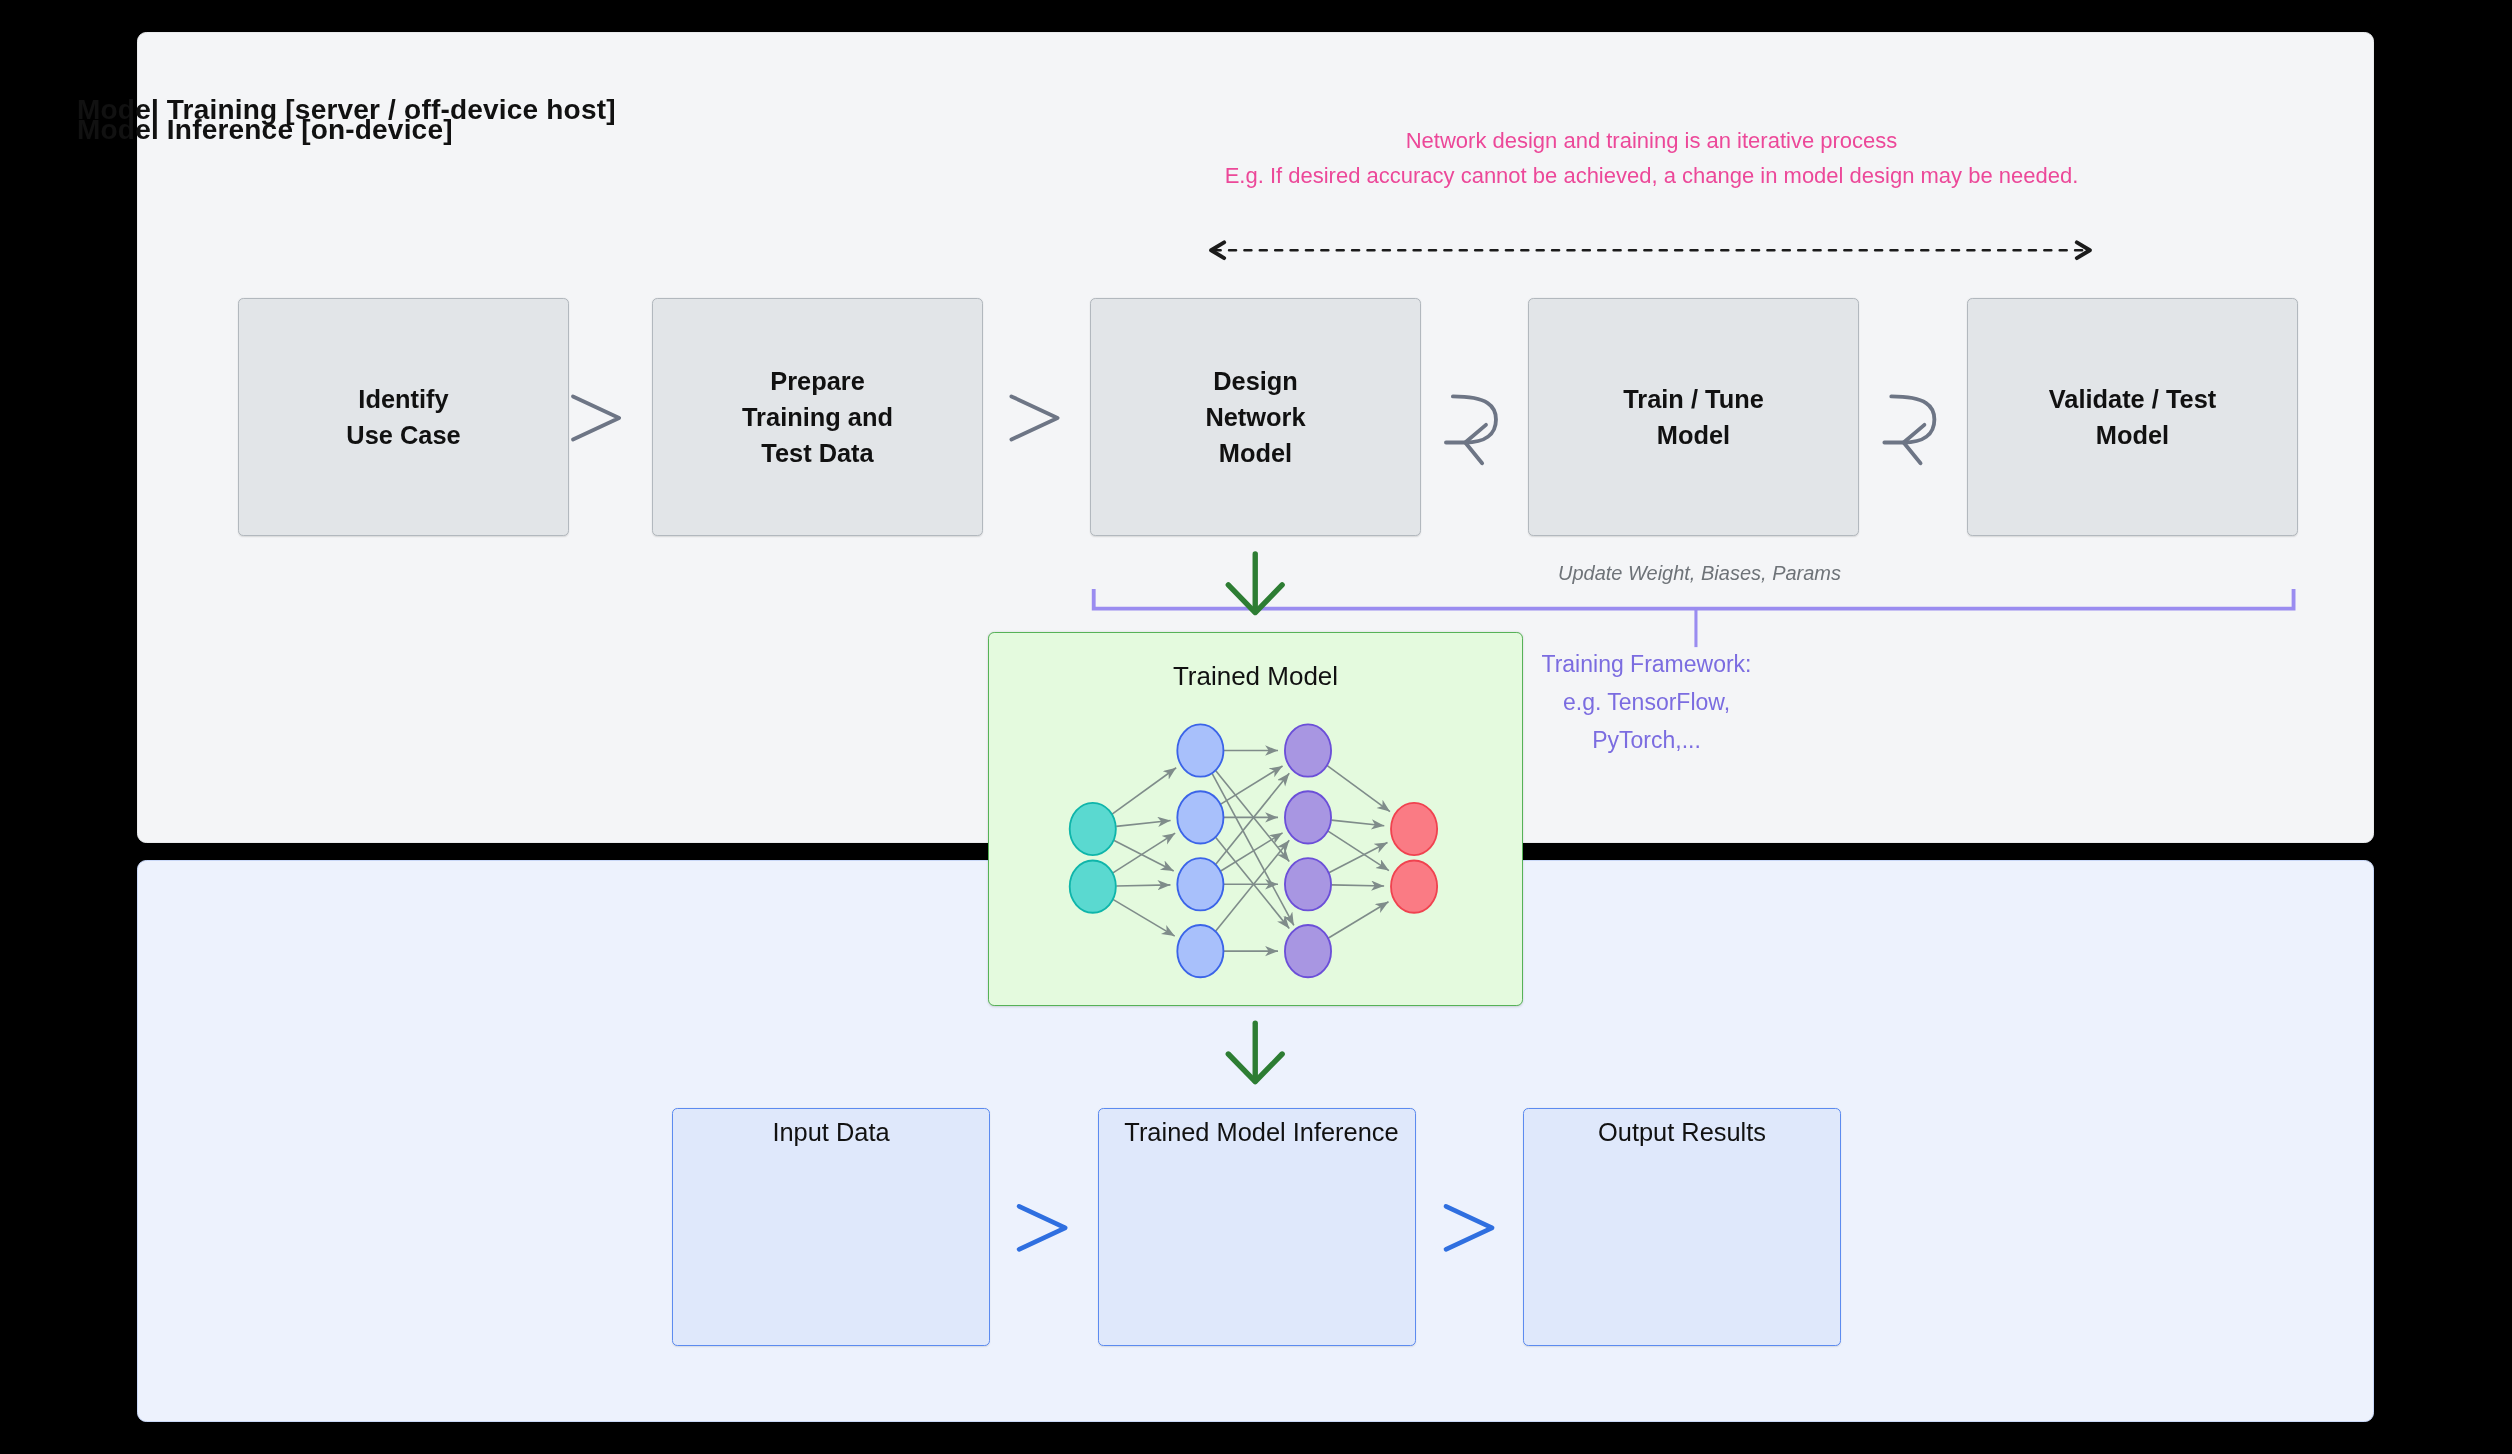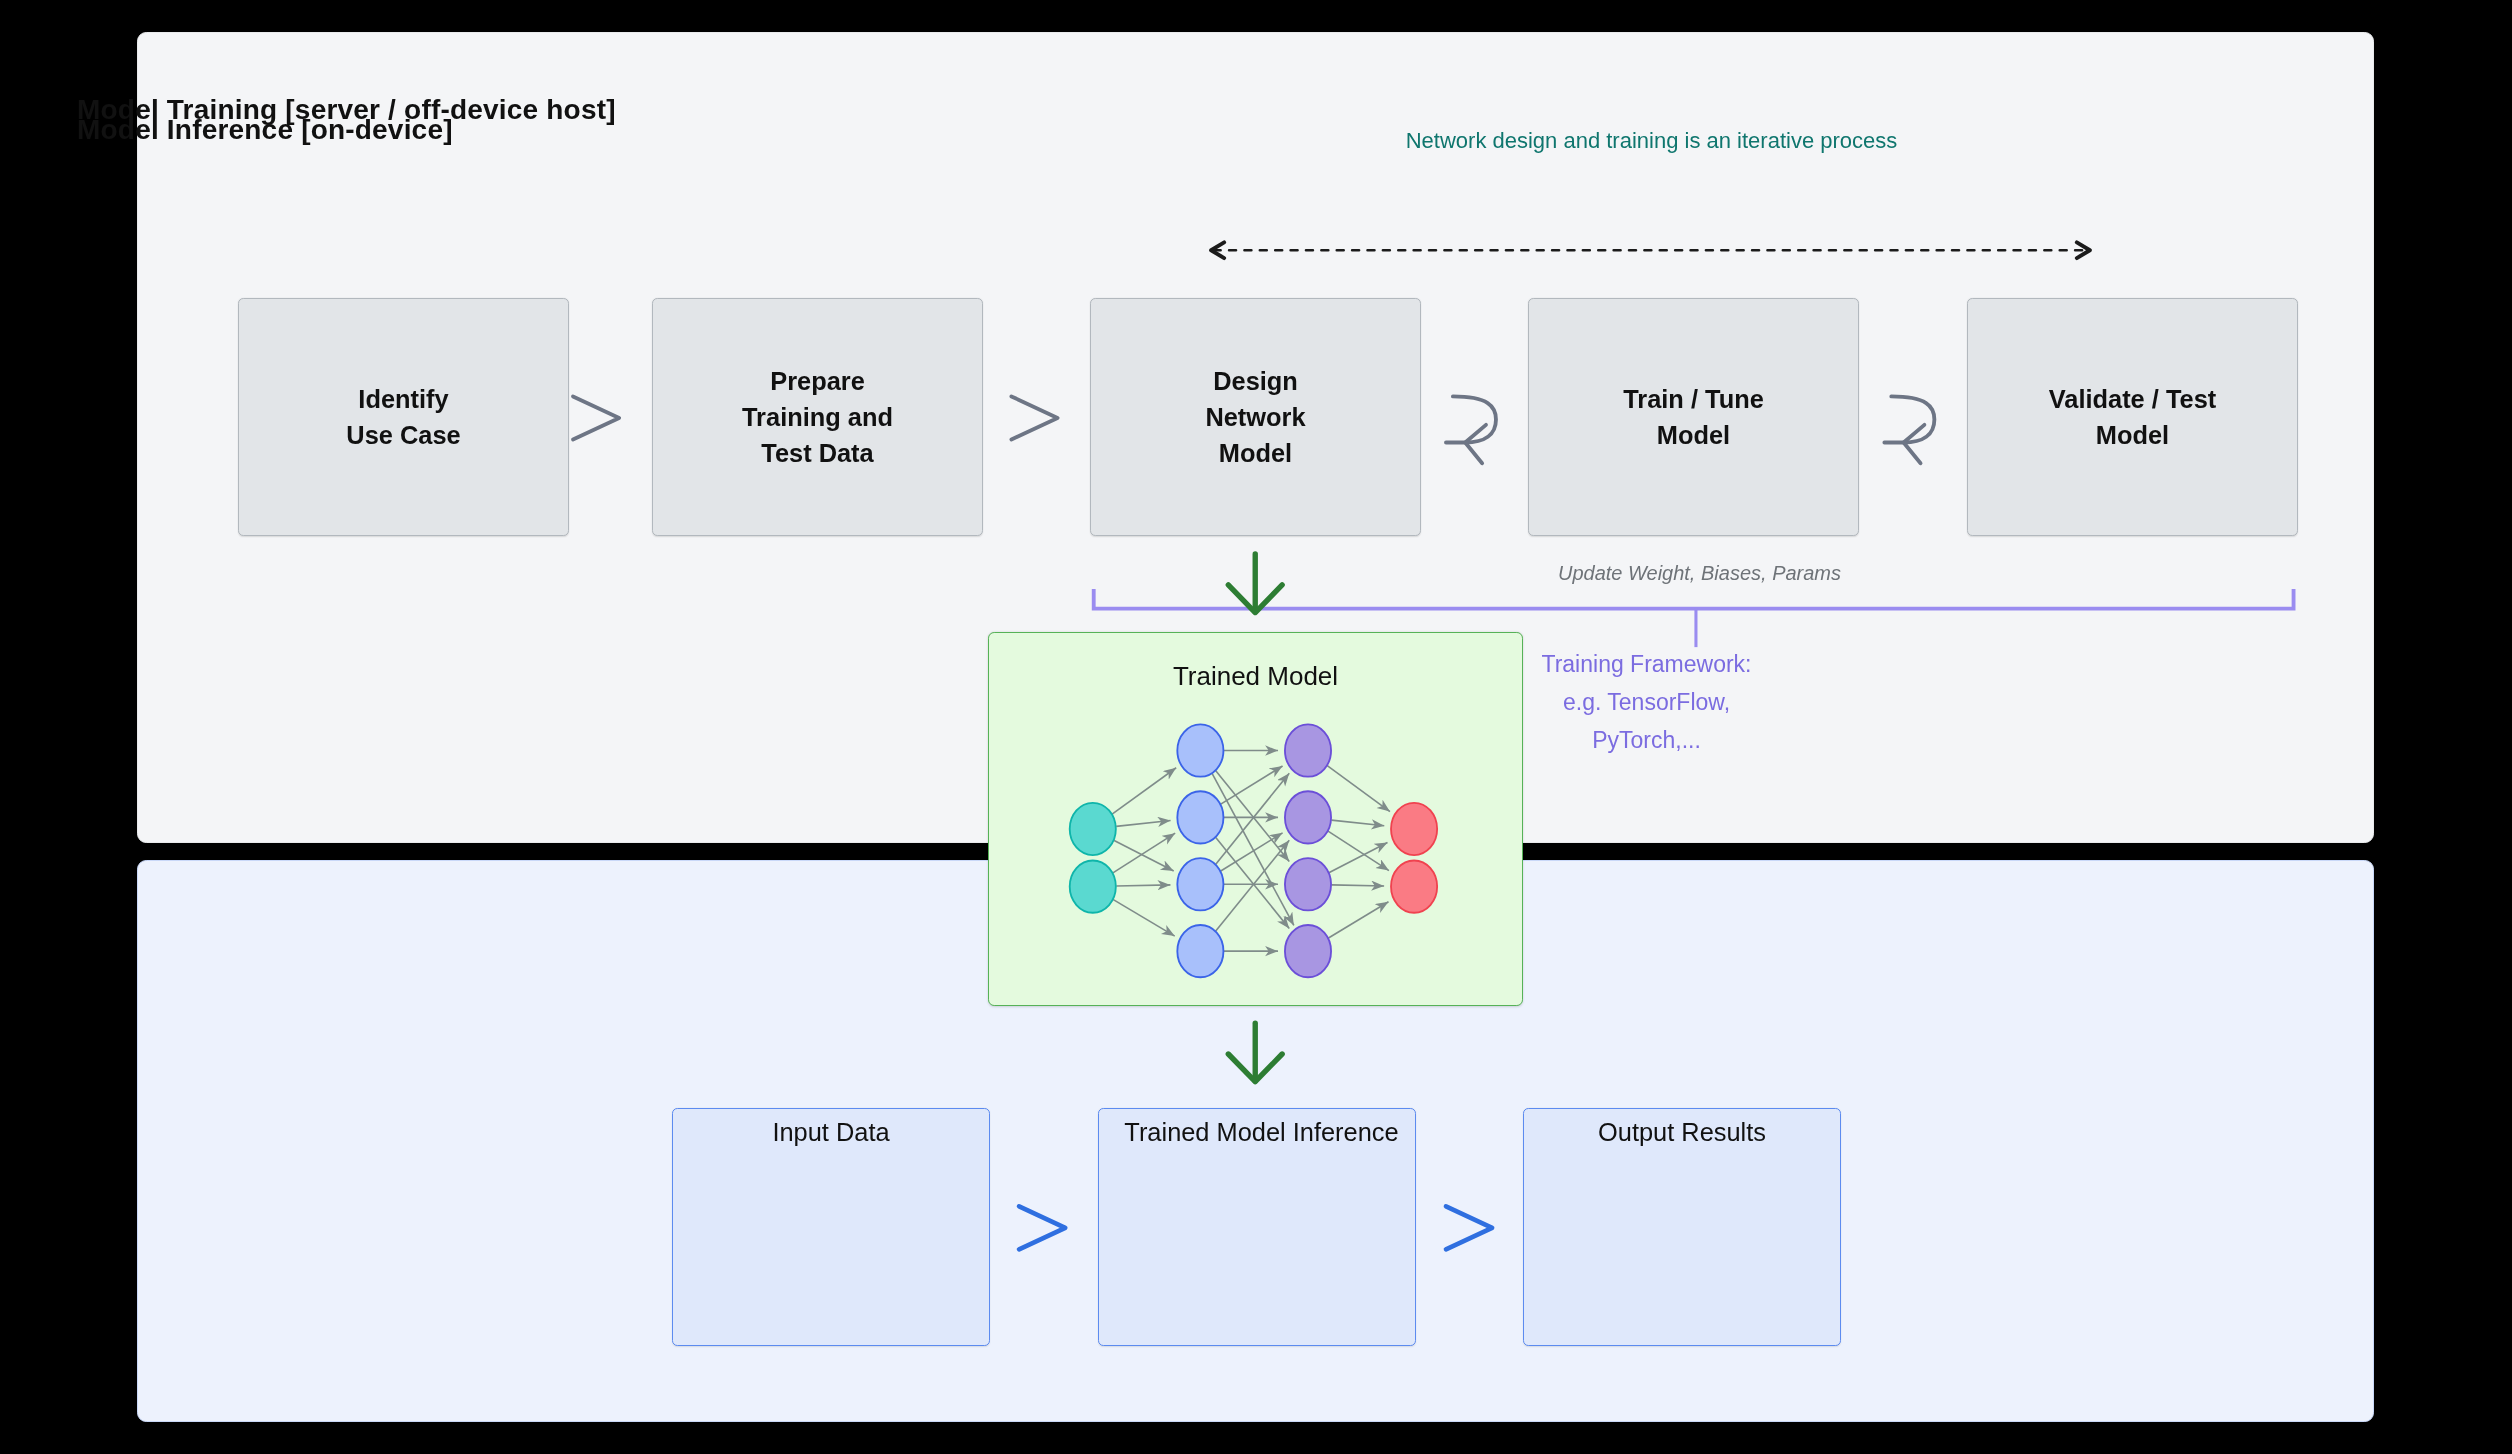--- a/index.html
+++ b/index.html
@@ -22,21 +22,21 @@
   .section-title{
     position:absolute;font-size:28px;font-weight:700;color:#111;
     letter-spacing:0.2px;white-space:nowrap;
   }
   #training-title{left:77px;top:94px;}
   #inference-title{left:77px;top:114px;}
 
   
   #iterative-note{
     position:absolute;left:1140px;top:123px;width:1023px;text-align:center;
-    color:#0f766e;font-size:22px;line-height:35px;
+    color:#ec4899;font-size:22px;line-height:35px;
   }
   #iterative-note div{white-space:nowrap;}
 
   
   .proc-box{
     position:absolute;box-sizing:border-box;
     background:#e2e5e8;border:0.8px solid #b2b8be;border-radius:5.4px;
     display:flex;align-items:center;justify-content:center;text-align:center;
     font-size:25.4px;font-weight:700;color:#111;line-height:36px;
     box-shadow:0 0.8px 1.5px rgba(0,0,0,.12);
@@ -79,20 +79,21 @@
 </style>
 </head>
 <body>
 
 <div class="panel" id="training-panel"></div>
 
 <div class="section-title" id="training-title">Model Training [server / off-device host]</div>
 
 <div id="iterative-note">
   <div>Network design and training is an iterative process</div>
+  <div>E.g. If desired accuracy cannot be achieved, a change in model design may be needed.</div>
 </div>
 
 <div class="proc-box" style="left:213px;top:298px;width:331px;height:238px;margin-left:25px;">
   <div>
     <span>Identify</span>
     <span>Use Case</span>
   </div>
 </div>
 
 <div class="proc-box" style="left:652px;top:298px;width:331px;height:238px;">

